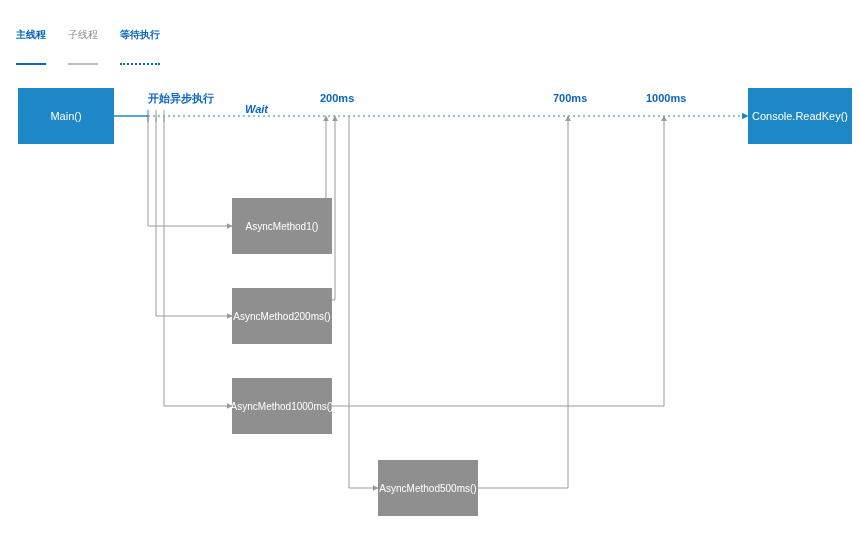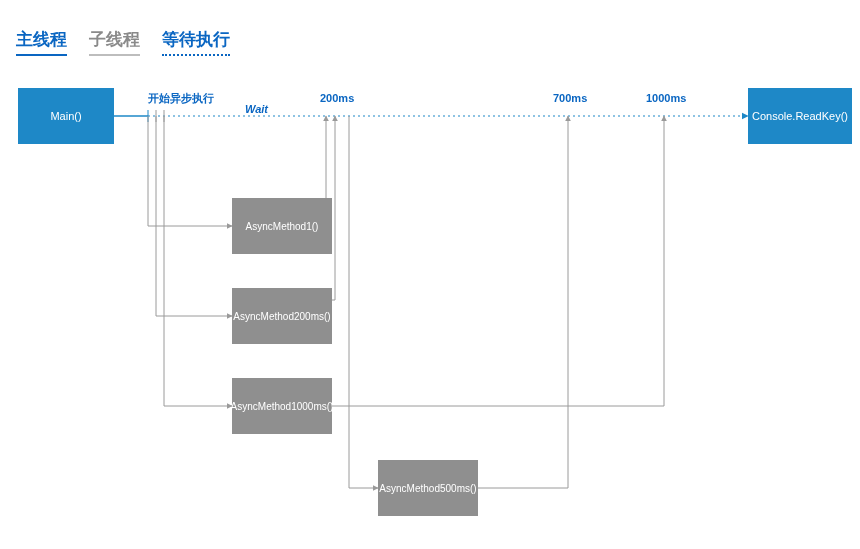--- a/index.html
+++ b/index.html
@@ -9,26 +9,26 @@
     background: #ffffff;
     font-family: "Microsoft YaHei", "Segoe UI", Arial, sans-serif;
     font-size: 11px;
     color: #333;
   }
   .legend {
     position: absolute; top: 28px; left: 16px;
     display: flex; gap: 22px;
   }
   .legend-item {
-    font-size: 17px;
-    padding-bottom: 3px;
+    font-size: 10px;
+    padding-bottom: 21px;
     border-bottom: 2px solid transparent;
   }
   .legend-main   { color: #0a66c2; border-bottom-color: #0a66c2; font-weight: 600; }
-  .legend-child  { color: #8a8a8a; border-bottom-color: #bdbdbd; font-weight: 700; }
+  .legend-child  { color: #8a8a8a; border-bottom-color: #bdbdbd; font-weight: 400; }
   .legend-wait   { color: #0a66c2; border-bottom-color: #0a66c2; border-bottom-style: dotted; font-weight: 700; }
 
   svg { position: absolute; top: 0; left: 0; }
 
   .box-main text, .box-end text { fill: #fff; font-size: 11px; }
   .box-async text { fill: #fff; font-size: 10px; }
   .label-blue { fill: #0a66c2; font-size: 11px; font-weight: 600; }
   .marker-arrow { fill: #9a9a9a; }
 </style>
 </head>

